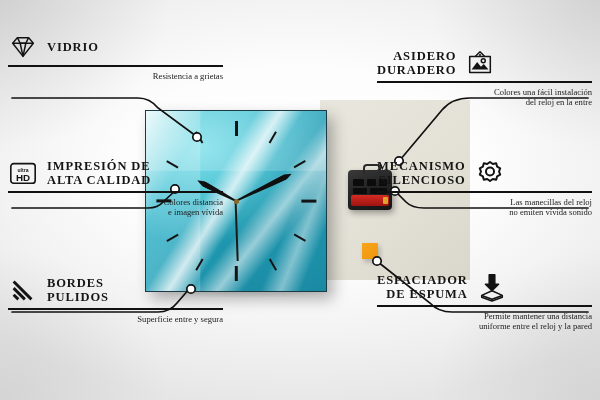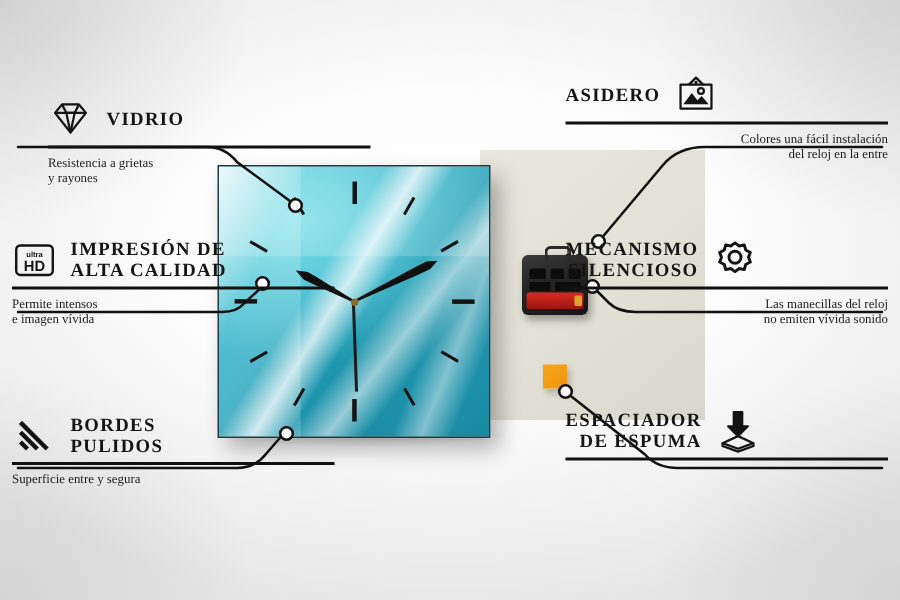--- a/index.html
+++ b/index.html
@@ -31,24 +31,25 @@
   .f-icon{width:30px;height:30px;flex:0 0 30px;display:block;}
   .f-title{
     font-size:12.5px;line-height:14.5px;font-weight:700;
     letter-spacing:.9px;color:#151515;text-transform:uppercase;
     font-family:"Liberation Serif",serif;
   }
   .f-rule{height:1.6px;background:#111;margin-top:3px;width:100%;}
   .f-desc{
     margin-top:4px;font-size:8.6px;line-height:10.6px;color:#1b1b1b;
     font-family:"Liberation Serif",serif;
-  }
-
-  
-  #feat-vidrio{top:64px;margin-left:24px;}
+    text-align:right;
+  }
+
+  
+  #feat-vidrio{top:32px;}
   #feat-impresion{top:158px;}
   #feat-bordes{top:275px;}
   #feat-asidero{top:48px;}
   #feat-mecanismo{top:158px;}
   #feat-espaciador{top:272px;}
 
   
   #connectors{position:absolute;left:0;top:0;width:600px;height:400px;pointer-events:none;}
 
   
@@ -197,39 +198,38 @@
           <path d="M13 12 H19"></path>
         </g>
       </svg>
       <div>
         <div class="f-title">VIDRIO</div>
       </div>
     </div>
     <div class="f-rule"></div>
     <div class="f-desc">
       <div>Resistencia a grietas</div>
-      <div>y rayones</div>
     </div>
   </div>
 
   <div class="feature f-left" id="feat-impresion">
     <div class="f-head">
       <svg class="f-icon" viewBox="0 0 32 32">
         <rect x="3" y="6" width="26" height="21" rx="3" fill="none" stroke="#131313" stroke-width="1.7"></rect>
         <text x="16" y="14.5" font-family="Liberation Sans, sans-serif" font-size="5.4" font-weight="700" text-anchor="middle" fill="#131313">ultra</text>
         <text x="16" y="24" font-family="Liberation Sans, sans-serif" font-size="10.5" font-weight="700" text-anchor="middle" fill="#131313">HD</text>
       </svg>
       <div>
         <div class="f-title">IMPRESIÓN DE</div>
         <div class="f-title">ALTA CALIDAD</div>
       </div>
     </div>
     <div class="f-rule"></div>
     <div class="f-desc">
-      <div>Permite intensos</div>
+      <div>Colores distancia</div>
       <div>e imagen vívida</div>
     </div>
   </div>
 
   <div class="feature f-left" id="feat-bordes">
     <div class="f-head">
       <svg class="f-icon" viewBox="0 0 32 32">
         <g stroke="#131313" stroke-width="3.1" stroke-linecap="butt">
           <line x1="6" y1="7" x2="25" y2="26"></line>
           <line x1="6" y1="14" x2="18" y2="26"></line>
@@ -254,20 +254,21 @@
         <g fill="none" stroke="#131313" stroke-width="1.6" stroke-linejoin="round">
           <path d="M11 9 L16 4 L21 9"></path>
           <circle cx="16" cy="7.4" r="1.1" fill="#131313" stroke="none"></circle>
           <rect x="5" y="9" width="22" height="17"></rect>
           <path d="M7 23 L13 15 L17 20 L20 17 L25 23 Z" fill="#131313" stroke="none"></path>
           <circle cx="19.5" cy="13.5" r="2.1"></circle>
         </g>
       </svg>
       <div>
         <div class="f-title">ASIDERO</div>
+        <div class="f-title">DURADERO</div>
       </div>
     </div>
     <div class="f-rule"></div>
     <div class="f-desc">
       <div>Colores una fácil instalación</div>
       <div>del reloj en la entre</div>
     </div>
   </div>
 
   <div class="feature f-right" id="feat-mecanismo">
@@ -300,15 +301,19 @@
           <path d="M16 20 L27 25 L16 29 L5 25 Z"></path>
           <path d="M5 25 L5 27 L16 31 L27 27 L27 25"></path>
         </g>
       </svg>
       <div>
         <div class="f-title">ESPACIADOR</div>
         <div class="f-title">DE ESPUMA</div>
       </div>
     </div>
     <div class="f-rule"></div>
+    <div class="f-desc">
+      <div>Permite mantener una distancia</div>
+      <div>uniforme entre el reloj y la pared</div>
+    </div>
   </div>
 
 </div>
 
 </body></html>

